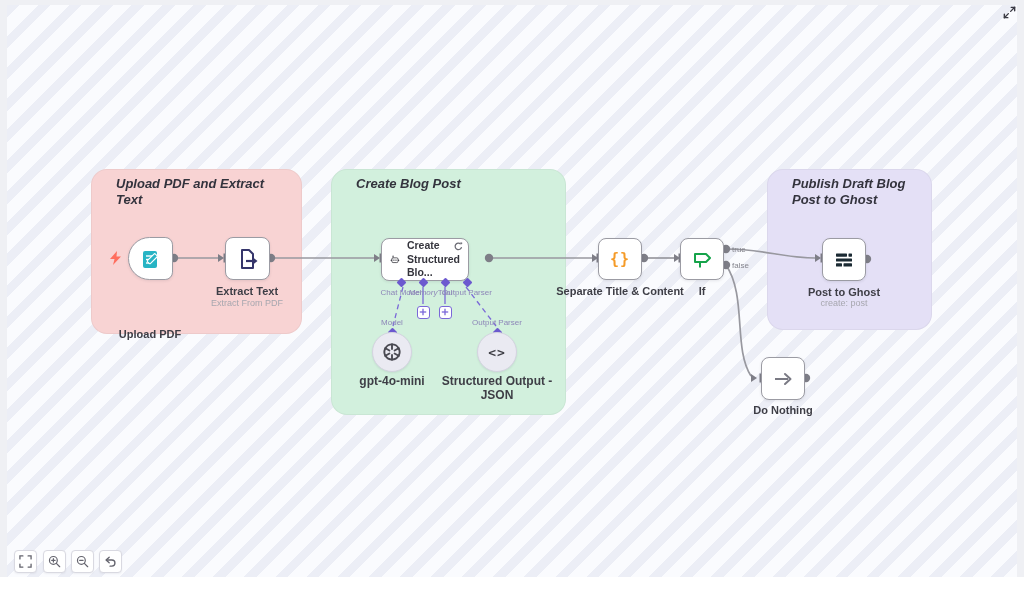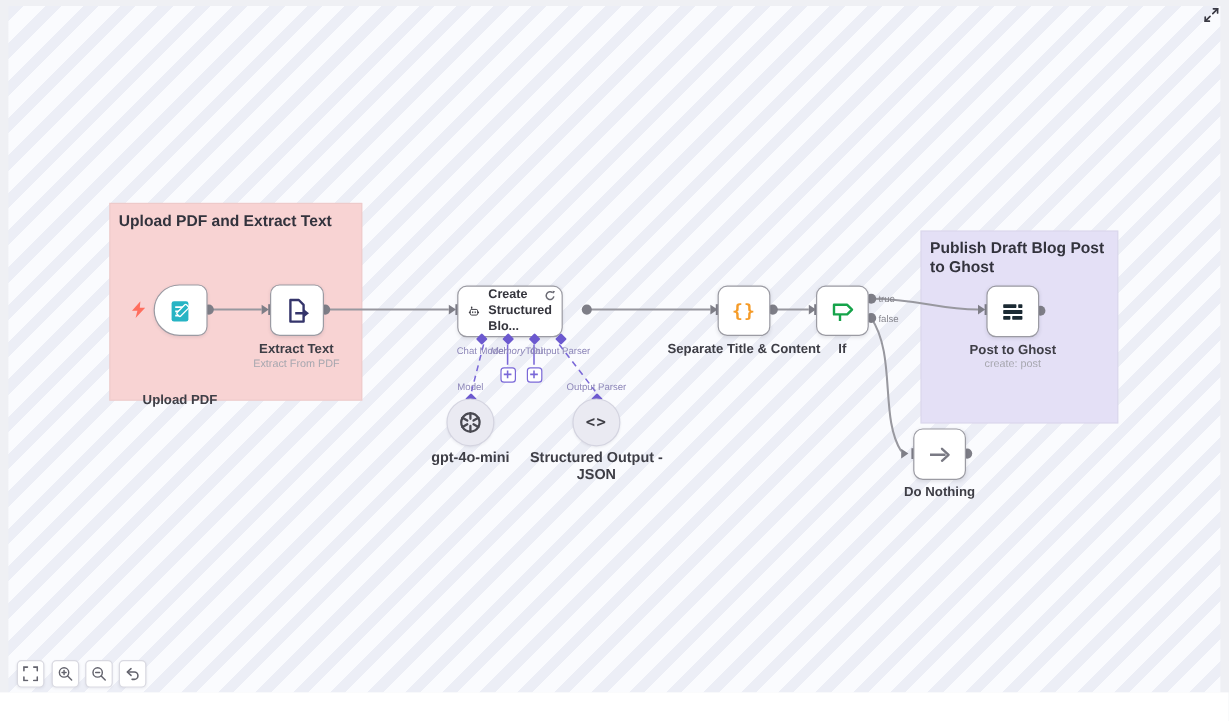--- a/index.html
+++ b/index.html
@@ -6,25 +6,25 @@
   html,body { width:1024px; height:601px; }
   body { font-family:"Liberation Sans", sans-serif; background:#eff0f4; }
   #app { position:relative; width:1024px; height:601px; background:#eff0f4; overflow:hidden; }
 
   .canvas {
     position:absolute; left:7px; top:5px; width:1010px; height:572px;
     background: repeating-linear-gradient(135deg, #ecEEf6 0 9px, #fafbfe 9px 22px);
   }
   .bottom-strip { position:absolute; left:0; top:577px; width:1024px; height:24px; background:#ffffff; }
 
-  .group { position:absolute; border-radius:0; border:1px solid rgba(0,0,0,0.04); padding:6px 7px; }
+  .group { position:absolute; border-radius:16px; border:1px solid rgba(0,0,0,0.04); padding:6px 24px;font-style:italic; }
   .group-title { font-size:13px; font-weight:700; color:#33333d; line-height:1.2; }
   .g-pink   { left:91px;  top:169px; width:211px; height:165px; background:#f8d3d3; }
   .g-green  { left:331px; top:169px; width:235px; height:246px; background:#d2f0dd; }
-  .g-purple { left:767px; top:169px; width:165px; height:161px; background:#e4e0f6;margin-top:23px; }
+  .g-purple { left:767px; top:169px; width:165px; height:161px; background:#e4e0f6; }
 
   .node {
     position:absolute; background:#ffffff; border:1px solid #9b9ba3; border-radius:8px;
     display:flex; align-items:center; justify-content:center;
     box-shadow:0 1px 3px rgba(40,40,60,0.10);
   }
   .trigger { border-radius:22px 8px 8px 22px; }
 
   .node-label {
     position:absolute; text-align:center; font-size:11px; font-weight:700; color:#3e3e46;
@@ -68,20 +68,23 @@
 </style>
 </head>
 <body>
 
 <div id="app">
   <div class="canvas"></div>
   <div class="bottom-strip"></div>
 
   <div class="group g-pink">
     <div class="group-title">Upload PDF and Extract Text</div>
+  </div>
+  <div class="group g-green">
+    <div class="group-title">Create Blog Post</div>
   </div>
   <div class="group g-purple">
     <div class="group-title">Publish Draft Blog Post to Ghost</div>
   </div>
 
   <svg class="edge-layer" width="1024" height="601" viewBox="0 0 1024 601">
     <g stroke="#98989f" stroke-width="1.7" fill="none">
       <path d="M174,258 H218"></path>
       <path d="M271,258 H374"></path>
       <path d="M489,258 H592"></path>

